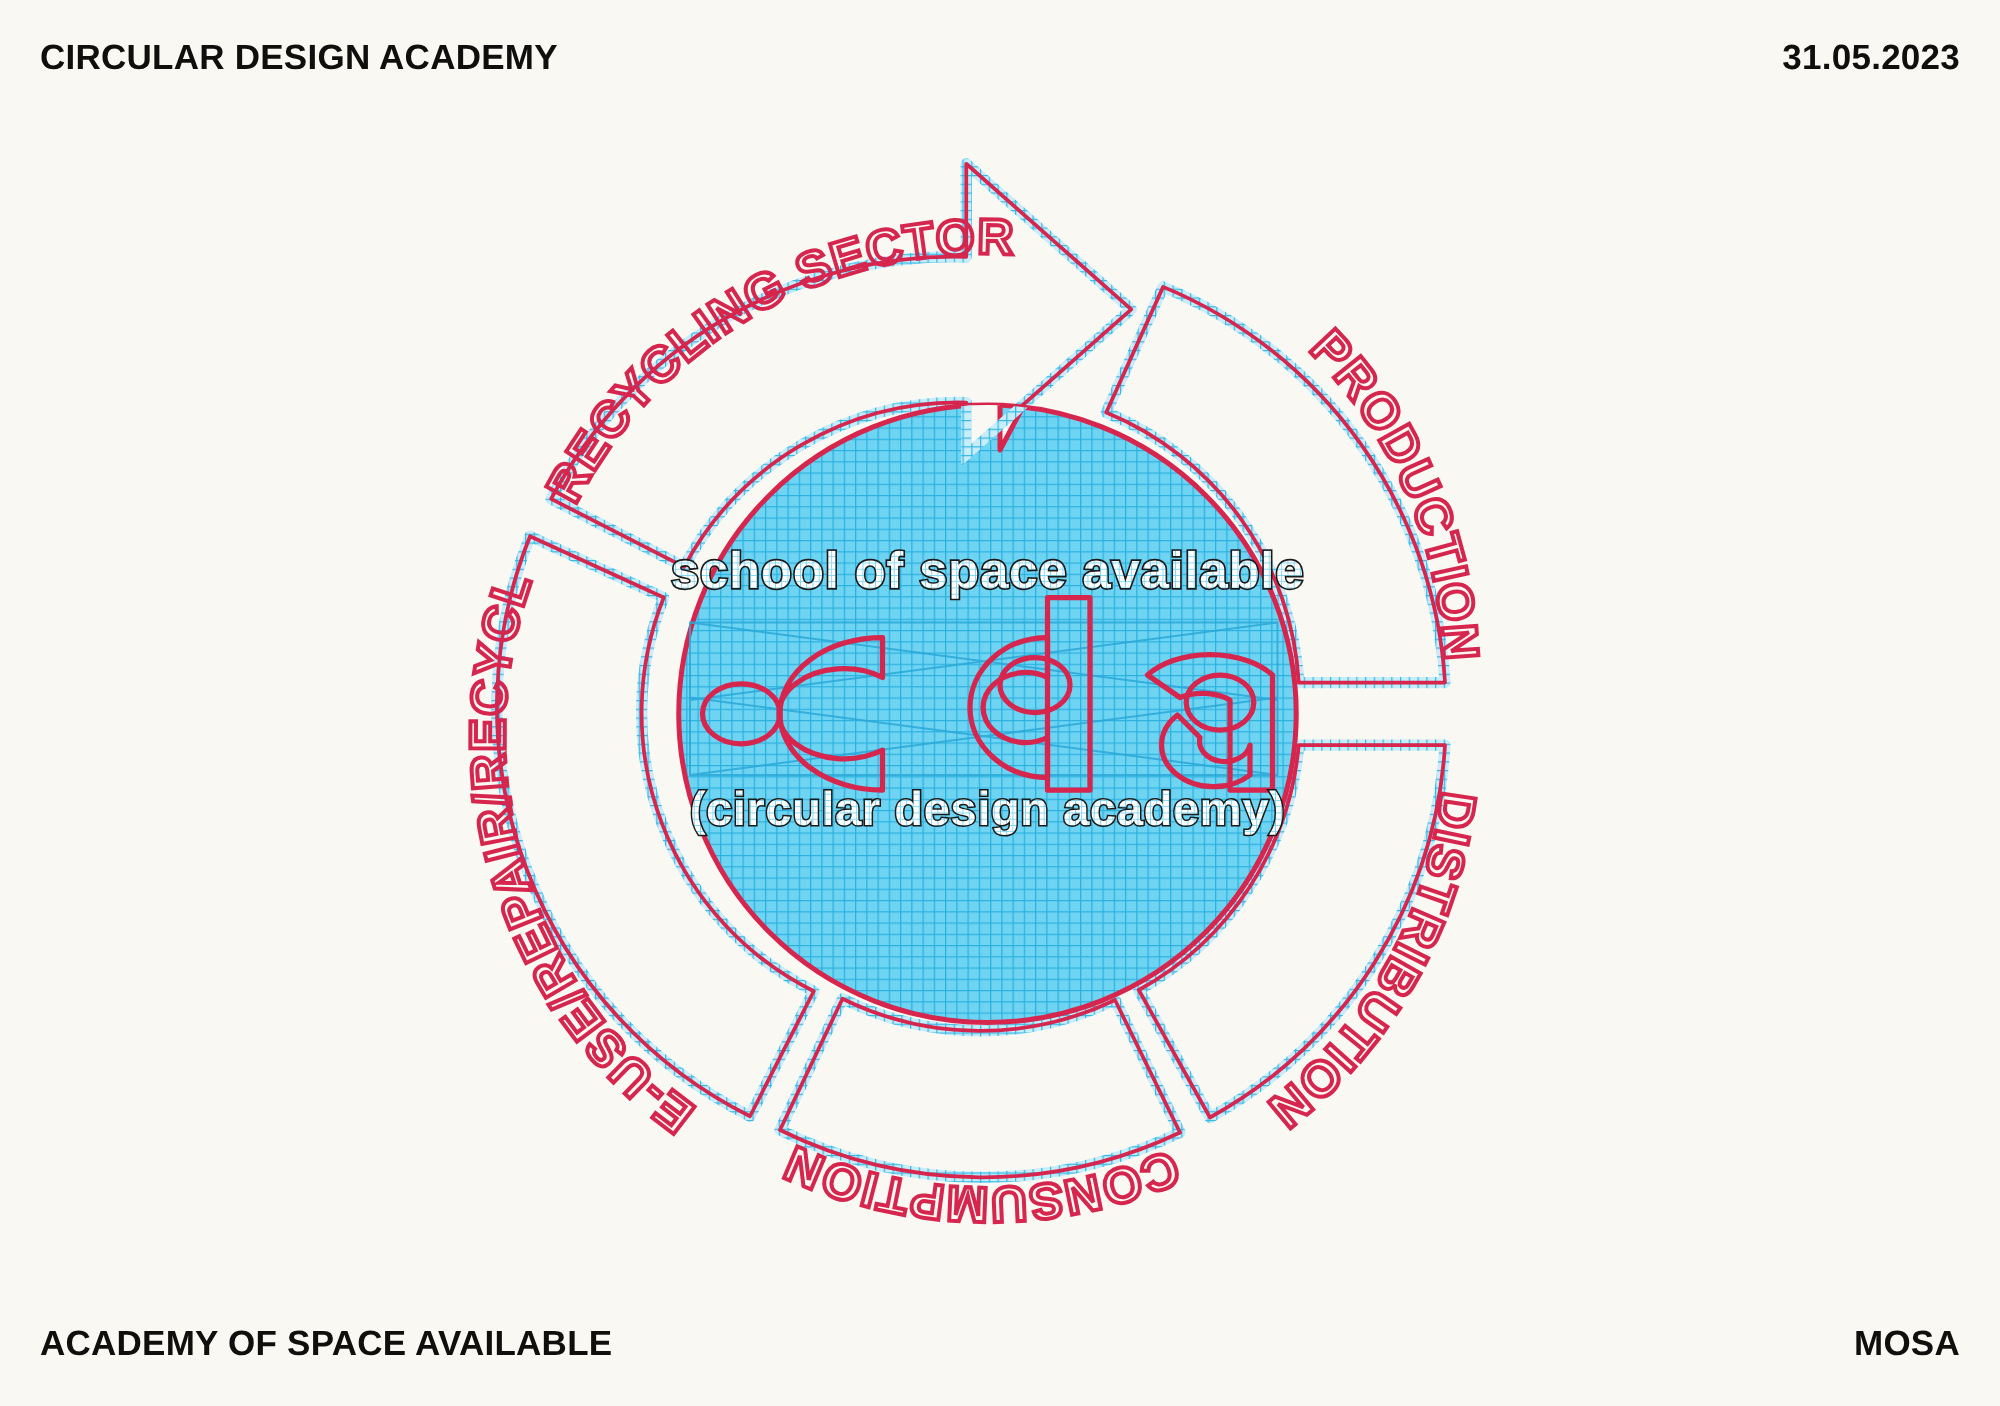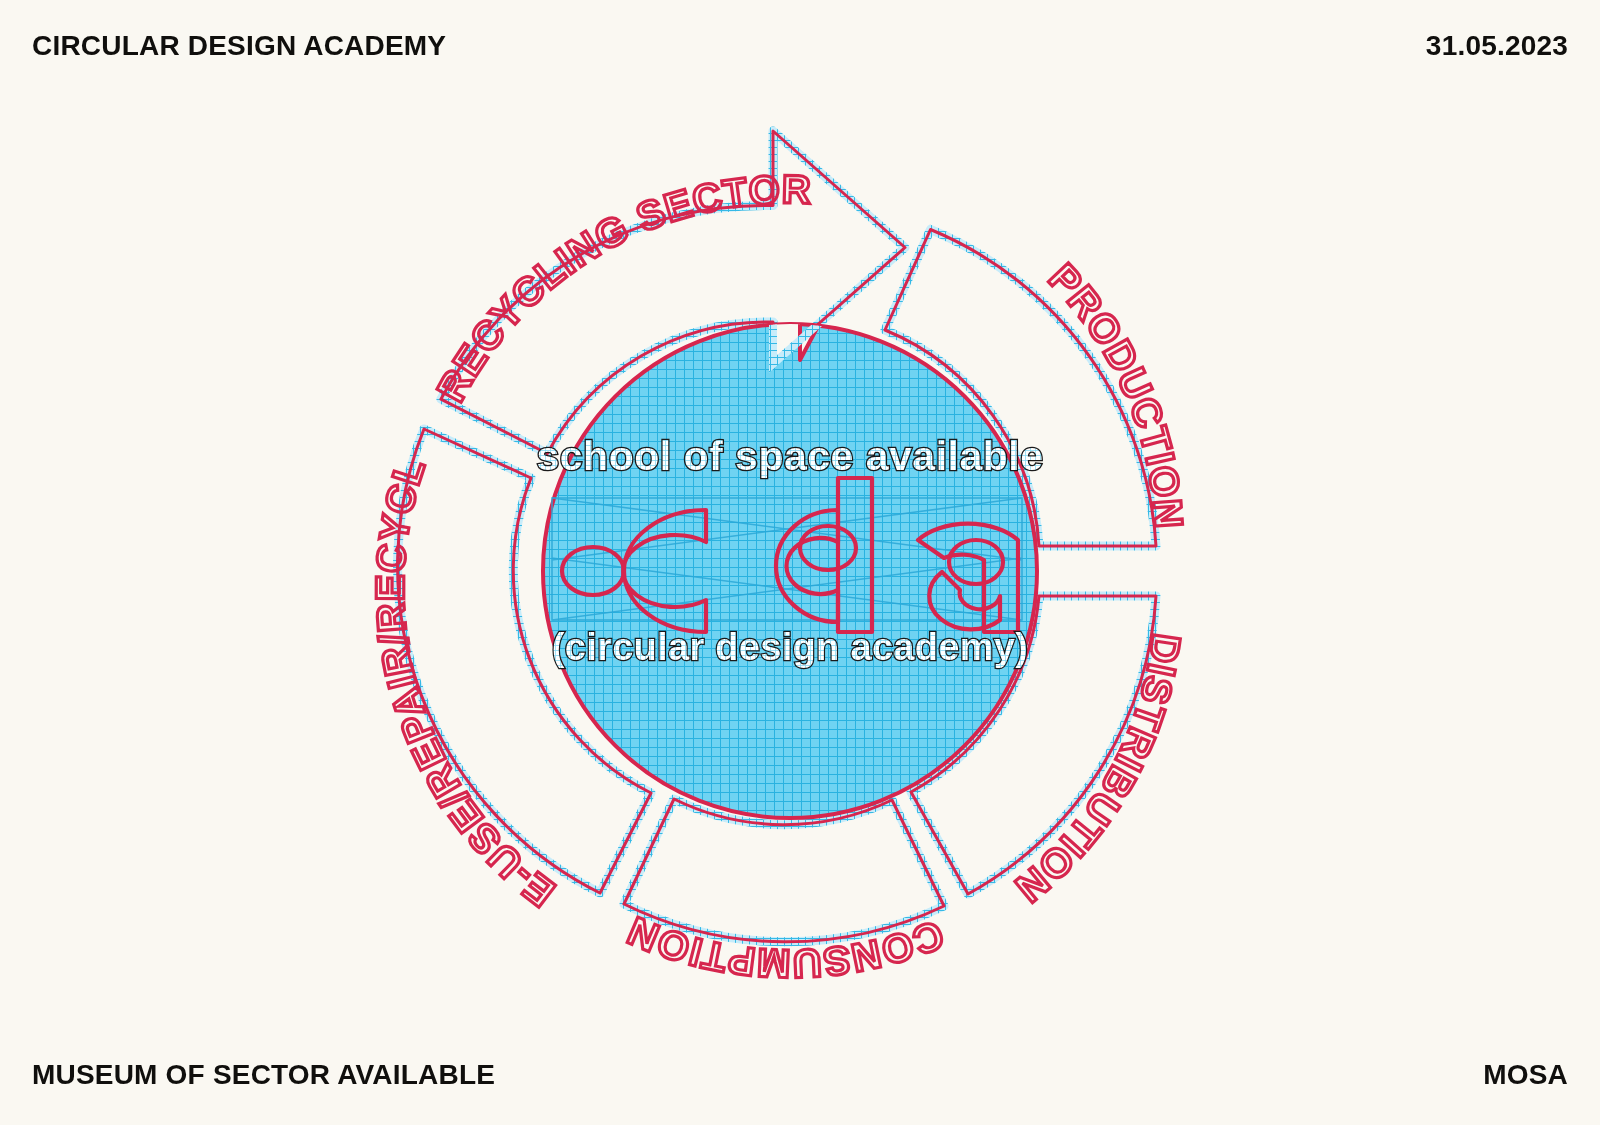--- a/index.html
+++ b/index.html
@@ -275,17 +275,17 @@
                    A 20 16 0 1 1 960 590 Z"></path>
           <ellipse cx="976" cy="562" rx="27" ry="22"></ellipse>
         </g>
 
         <text x="790" y="660" text-anchor="middle" font-family="'Liberation Sans', sans-serif" font-size="38" font-weight="bold" letter-spacing="0.3" fill="url(#gridText)" stroke="#1a1a1a" stroke-width="2.4" paint-order="stroke fill">(circular design academy)</text>
       </g>
     </svg>
   </div>
 
   <div class="ftr">
-    <div class="meta-text meta-left">MUSEUM OF SECTOR AVAILABLE</div>
+    <div class="meta-text meta-left">ACADEMY OF SPACE AVAILABLE</div>
     <div class="meta-text meta-right">MOSA</div>
   </div>
 
 </div>
 
 </body></html>

